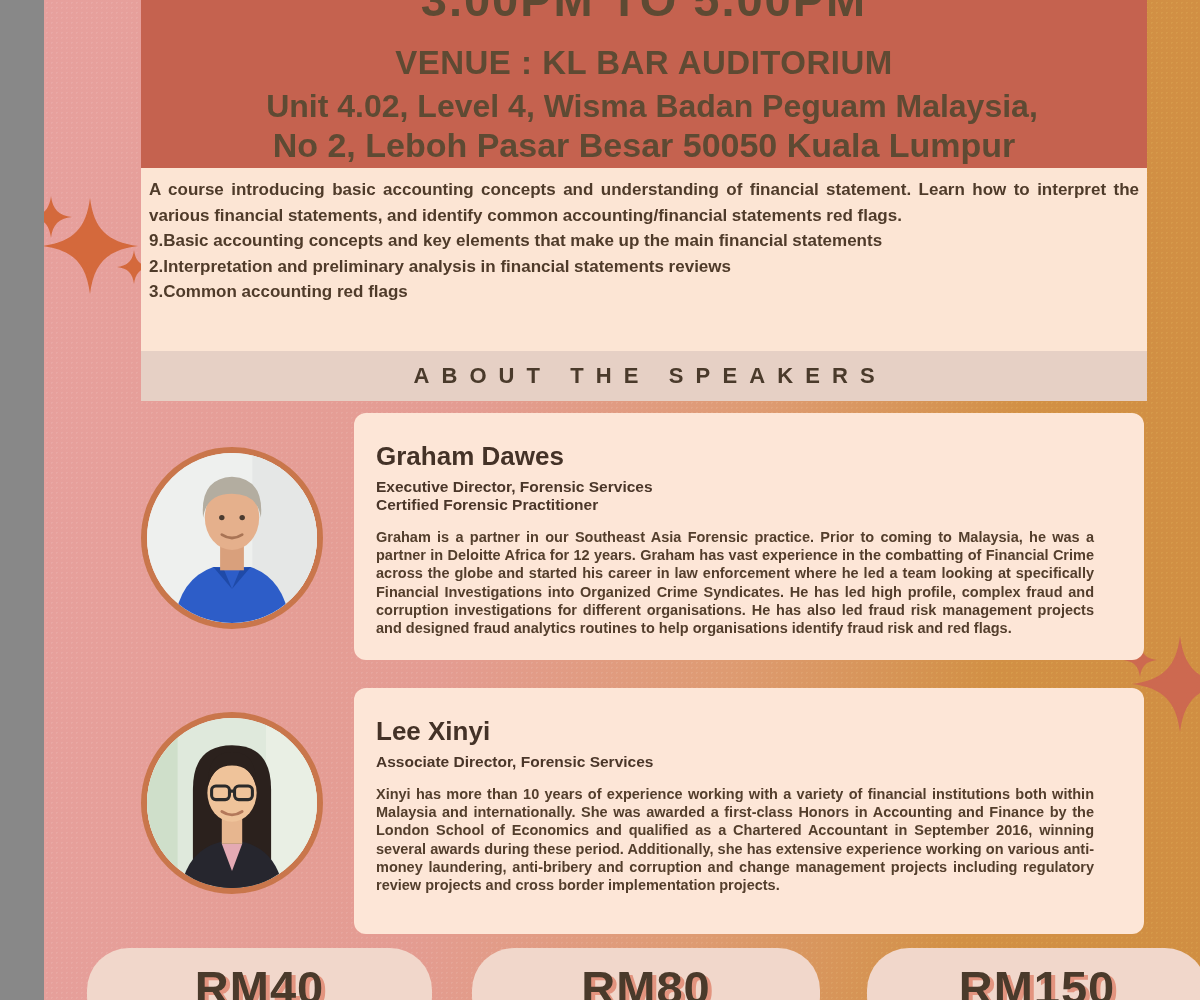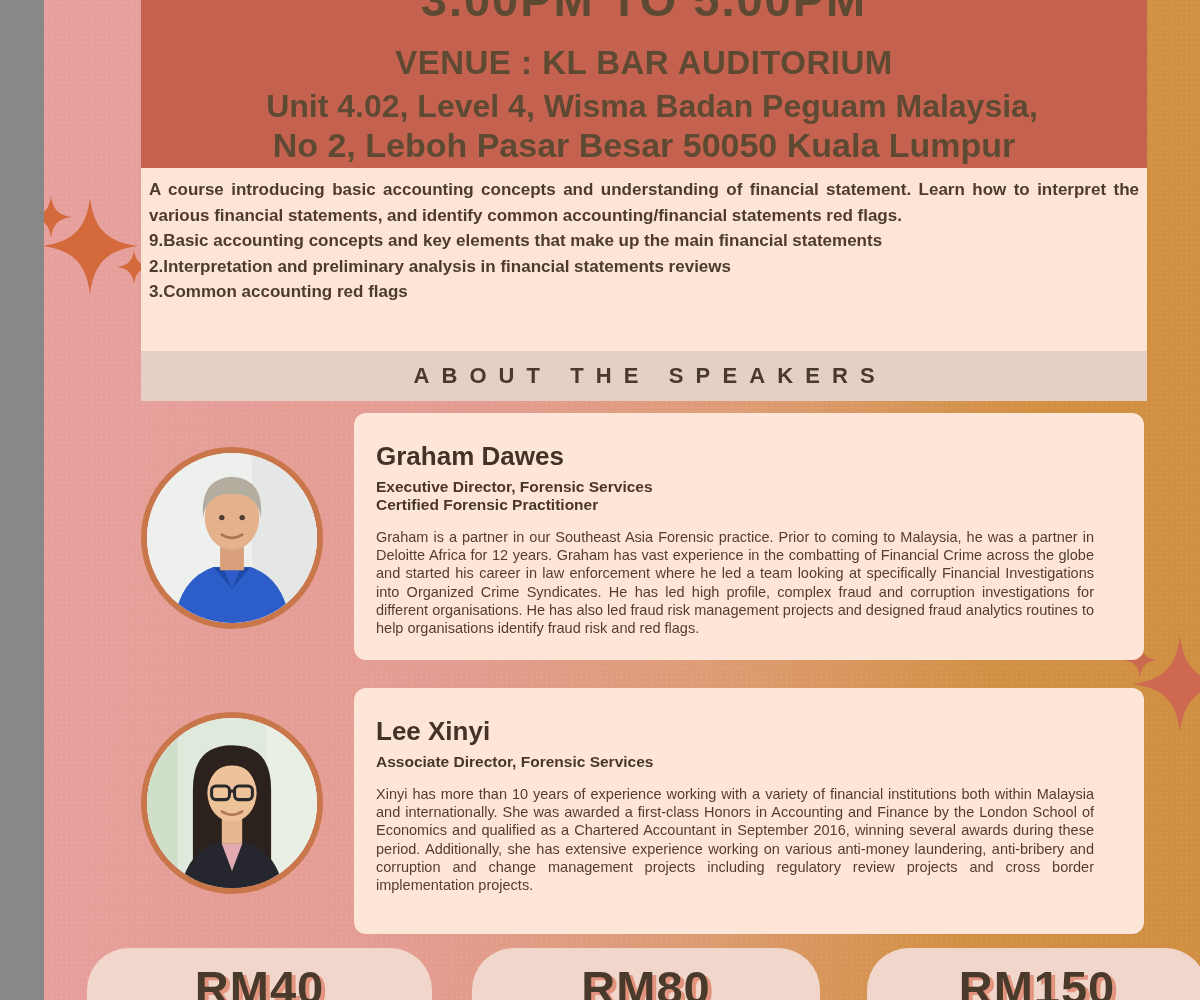--- a/index.html
+++ b/index.html
@@ -39,21 +39,21 @@
   }
   
   .speaker-card{
     position:absolute;left:310px;width:790px;background:#fde6d7;border-radius:12px;
     color:#4a3629;box-sizing:border-box;padding:28px 50px 0 22px;
   }
   #card-graham{top:413px;height:247px;}
   #card-lee{top:688px;height:246px;}
   .speaker-name{font-size:26px;font-weight:bold;margin:0 0 6px 0;color:#443227;}
   .speaker-title{font-size:15.5px;font-weight:bold;line-height:18px;margin:0;color:#4a3629;}
-  .speaker-bio{font-size:14.5px;font-weight:normal;line-height:18.2px;margin:14px 0 0 0;
+  .speaker-bio{font-size:14.5px;font-weight:bold;line-height:18.2px;margin:14px 0 0 0;
     text-align:justify;color:#533e2c;}
   
   .photo-ring{
     position:absolute;width:170px;height:170px;border-radius:50%;
     border:6px solid #c9764b;overflow:hidden;background:#eef0ef;
   }
   #photo-graham{left:97px;top:447px;}
   #photo-lee{left:97px;top:712px;}
   .photo-ring svg{display:block;width:100%;height:100%;}
   

